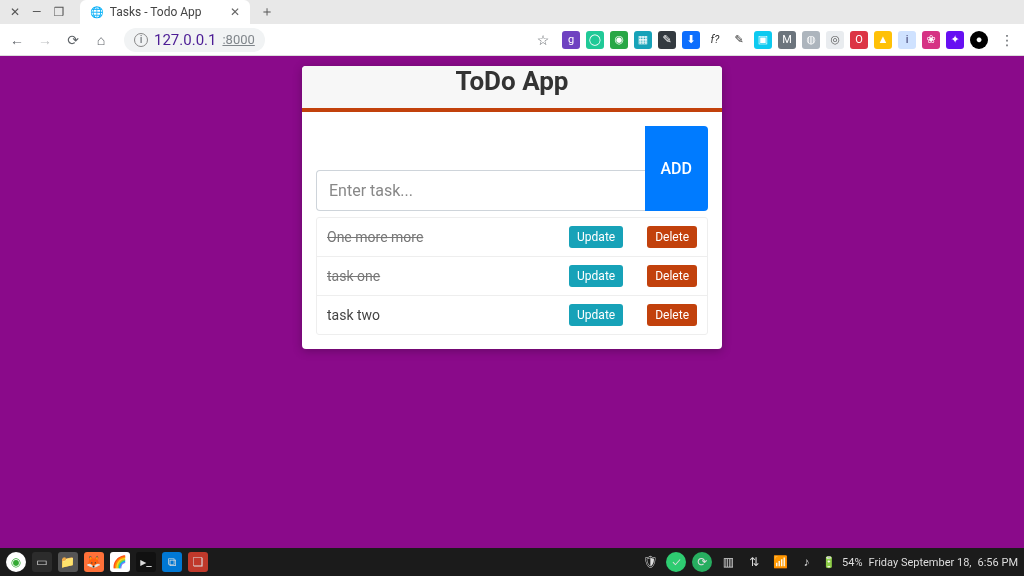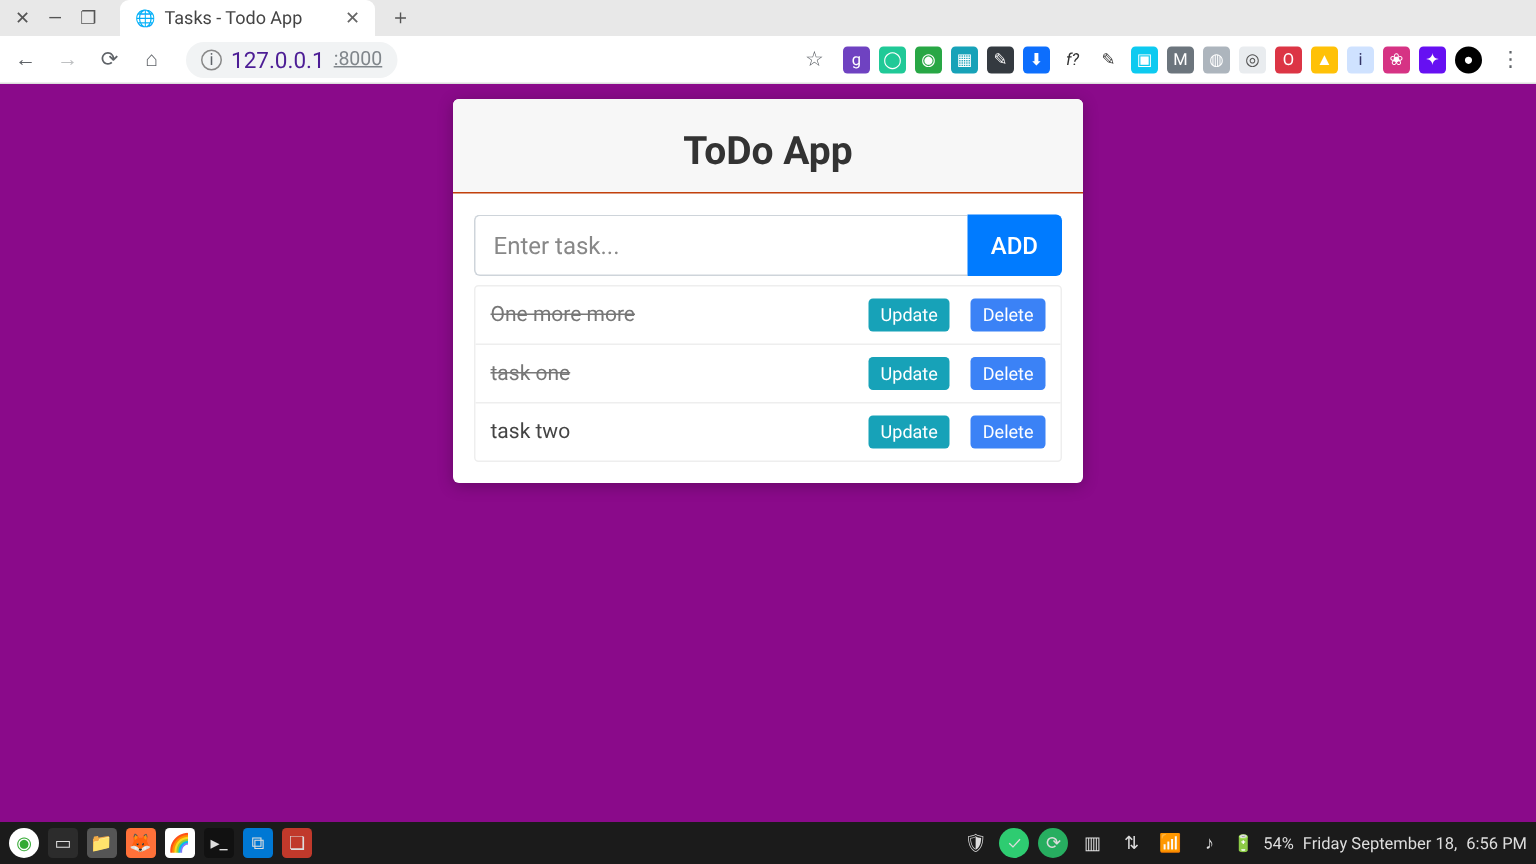--- a/index.html
+++ b/index.html
@@ -20,36 +20,36 @@
   .browser-bar .urlbox .info { font-size:11px; border:1px solid #888; border-radius:50%; width:14px; height:14px; line-height:12px; text-align:center; }
   .browser-bar .url-host { color:#4c1d95; font-size:15px; }
   .browser-bar .url-port { color:#80868b; font-size:13px;text-decoration:underline; }
   .browser-bar .spacer { flex:1; }
   .browser-bar .ext { width:18px; height:18px; border-radius:3px; display:flex;align-items:center;justify-content:center;font-size:11px;color:#fff; }
   .browser-bar .exts { display:flex; gap:6px; align-items:center; }
 
   
   .viewport { height: calc(576px - 24px - 32px - 28px); background:#8a0a8a; display:flex; justify-content:center; padding-top:10px;}
   .card { width:420px; background:#fff; border-radius:4px; box-shadow:0 2px 10px rgba(0,0,0,.25); overflow:hidden; height:fit-content;}
-  .card-header { background:#f7f7f7; text-align:center; padding:20px 0 12px; border-bottom:1px solid #c2410c;}
+  .card-header { background:#f7f7f7; text-align:center; padding:0 0 12px; border-bottom:4px solid #c2410c;}
   .card-header h1 { font-size:26px; font-weight:700; color:#333; }
   .card-body { padding:14px; }
   .input-row { display:flex; }
-  .task-input { flex:1; border:1px solid #ced4da; border-right:none; border-radius:4px 0 0 4px; padding:10px 12px; font-size:16px; color:#495057; }
+  .task-input { flex:1; border:1px solid #ced4da; border-right:none; border-radius:4px 0 0 4px; padding:10px 12px; font-size:16px; color:#495057;margin-top:44px; }
   .task-input::placeholder{color:#888;}
   .add-btn { background:#007bff; color:#fff; border:none; padding:0 16px; font-size:16px; border-radius:0 4px 4px 0; cursor:pointer; font-weight:500;}
   .section-title { background:#ffc107; color:#fff; font-weight:600; text-align:center; padding:8px 0; border-radius:3px; margin-top:12px; font-size:17px;}
   .task-list { margin-top:6px; border:1px solid #eee; border-radius:3px;}
   .task-row { display:flex; align-items:center; padding:8px 10px; border-bottom:1px solid #eee; }
   .task-row:last-child{border-bottom:none;justify-content:center;}
   .task-text { flex:1; font-size:14px; color:#444;}
   .task-text.done { text-decoration:line-through; color:#777;}
-  .btn { font-size:12px; color:#fff; border:none; border-radius:3px; padding:4px 8px; cursor:pointer; margin-left:14px;}
+  .btn { font-size:12px; color:#fff; border:none; border-radius:3px; padding:4px 8px; cursor:pointer; margin-left:24px;}
   .btn-update { background:#17a2b8;}
-  .btn-delete { background:#3b82f6;}
+  .btn-delete { background:#c2410c;}
 
   
   .taskbar { position:absolute; bottom:0; left:0; right:0; height:28px; background:#1b1b1b; display:flex; align-items:center; padding:0 6px; gap:6px; color:#ddd; font-size:11px;}
   .taskbar .tb-icon { width:20px; height:20px; border-radius:3px; display:flex;align-items:center;justify-content:center;font-size:12px;}
   .taskbar .tb-spacer{flex:1;}
   .taskbar .clock { display:flex; gap:6px; align-items:center; }
 </style>
 </head>
 <body>
 

